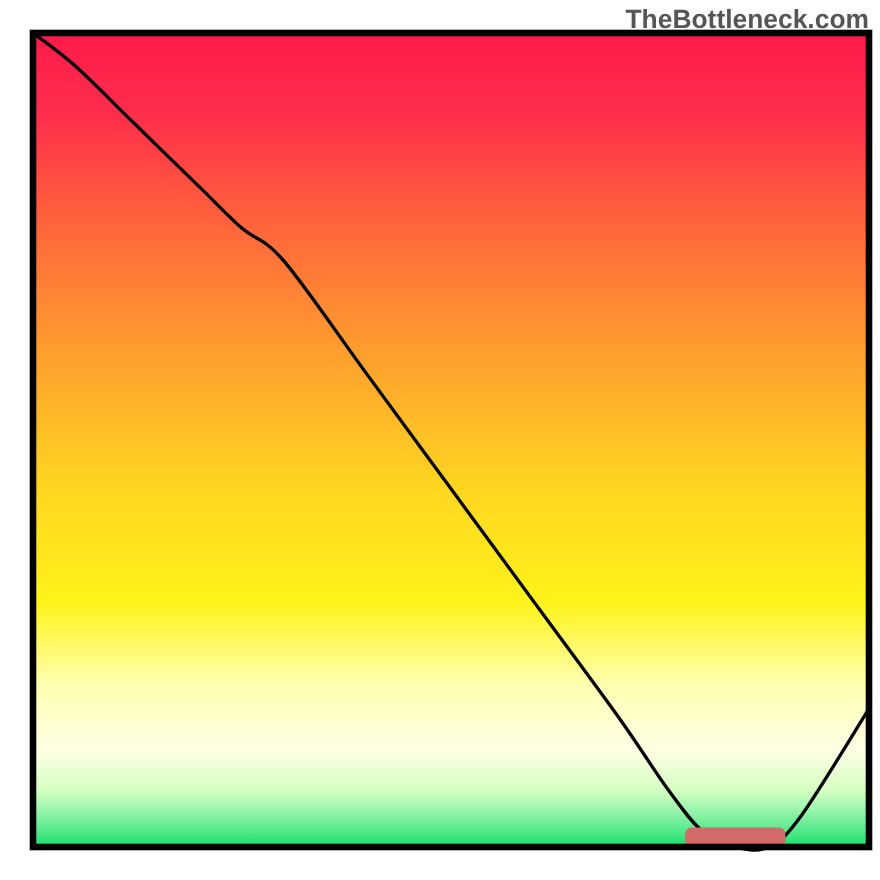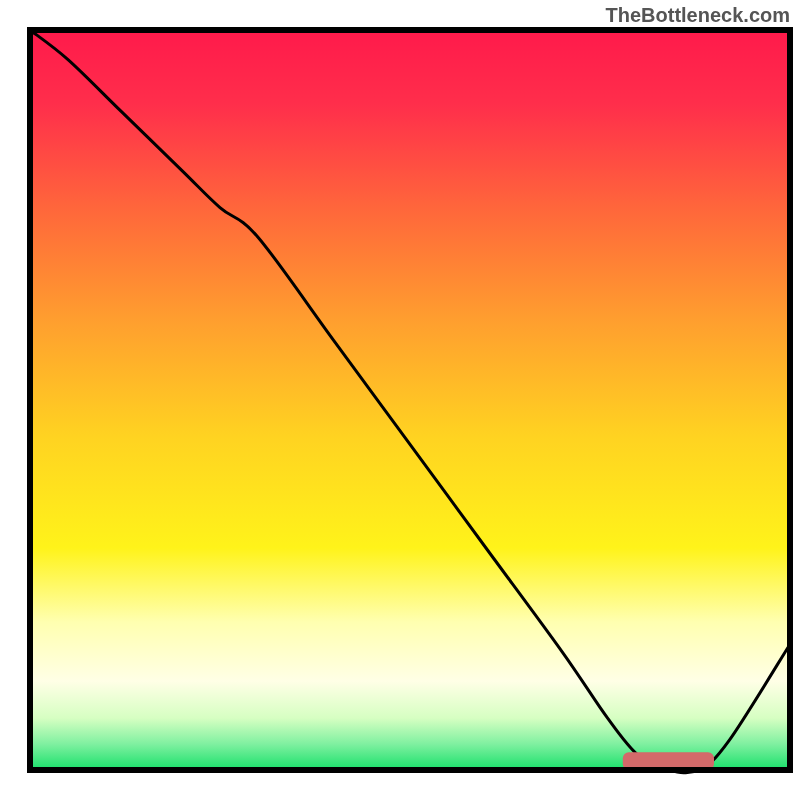--- a/index.html
+++ b/index.html
@@ -13,21 +13,21 @@
   .container {
     position: relative;
     width: 800px;
     height: 800px;
   }
   .watermark {
     position: absolute;
     top: 4px;
     right: 10px;
     color: #555555;
-    font-size: 20px;
+    font-size: 24px;
     font-weight: bold;
     z-index: 10;
   }
   svg {
     display: block;
   }
 </style>
 </head>
 <body>
 

